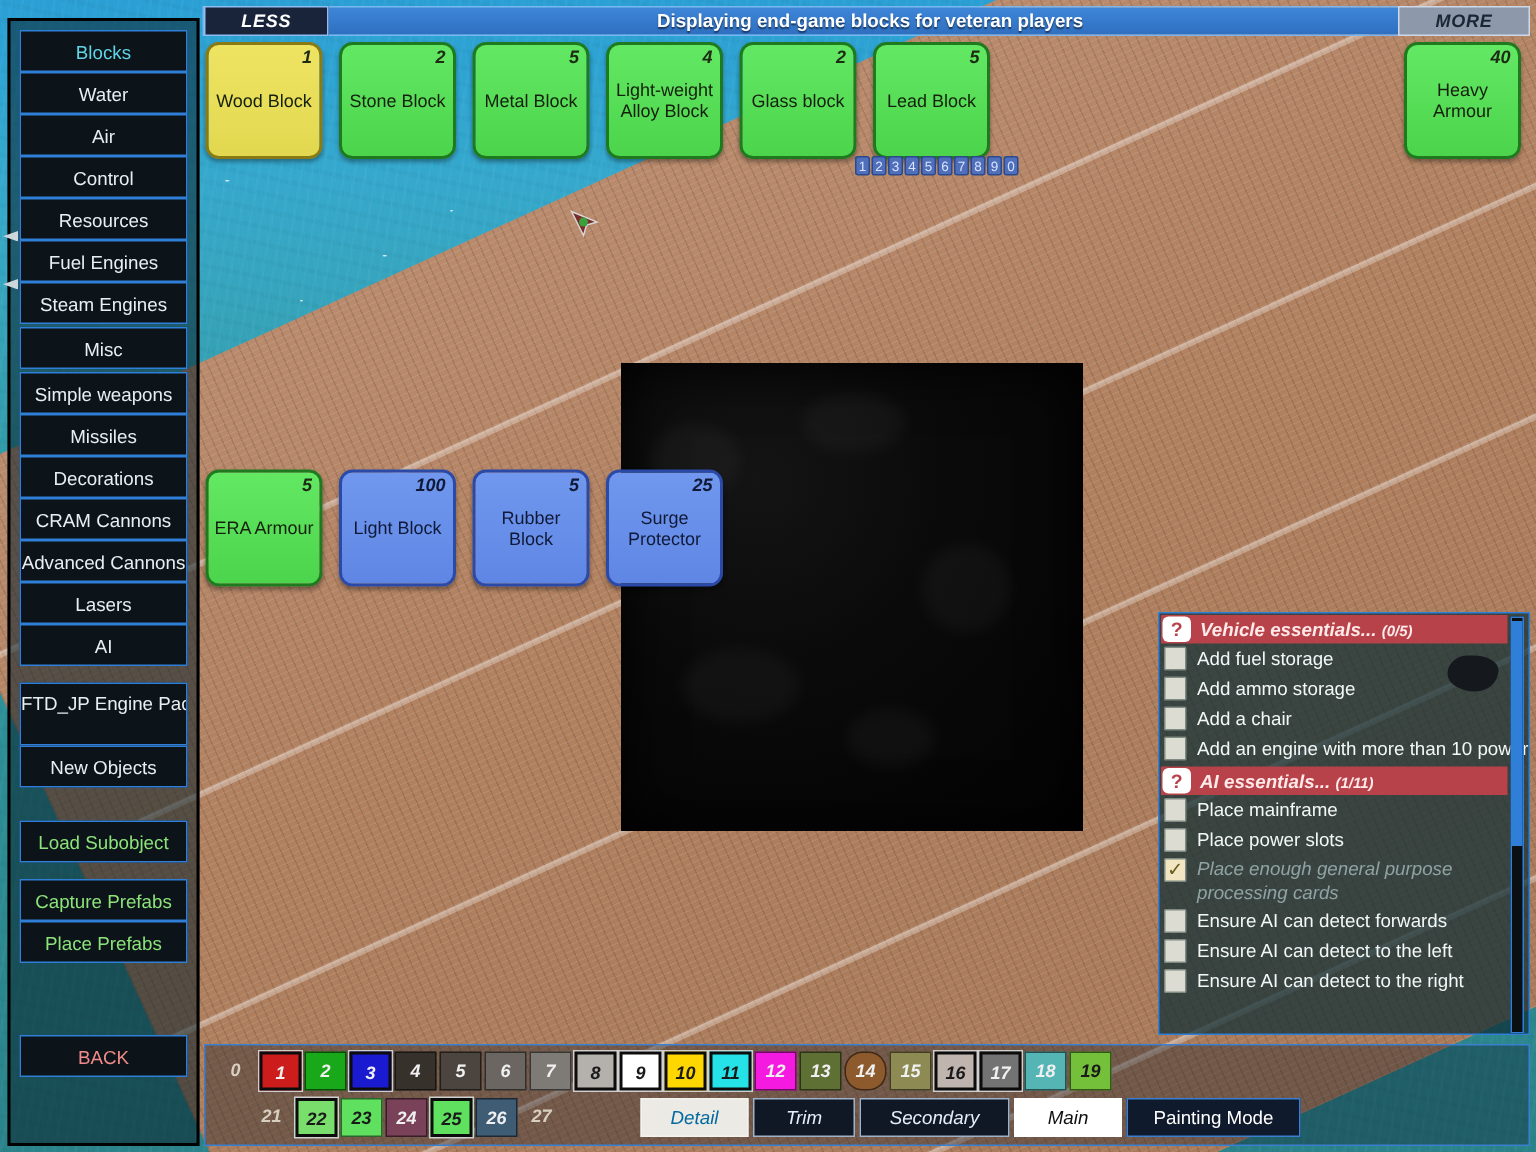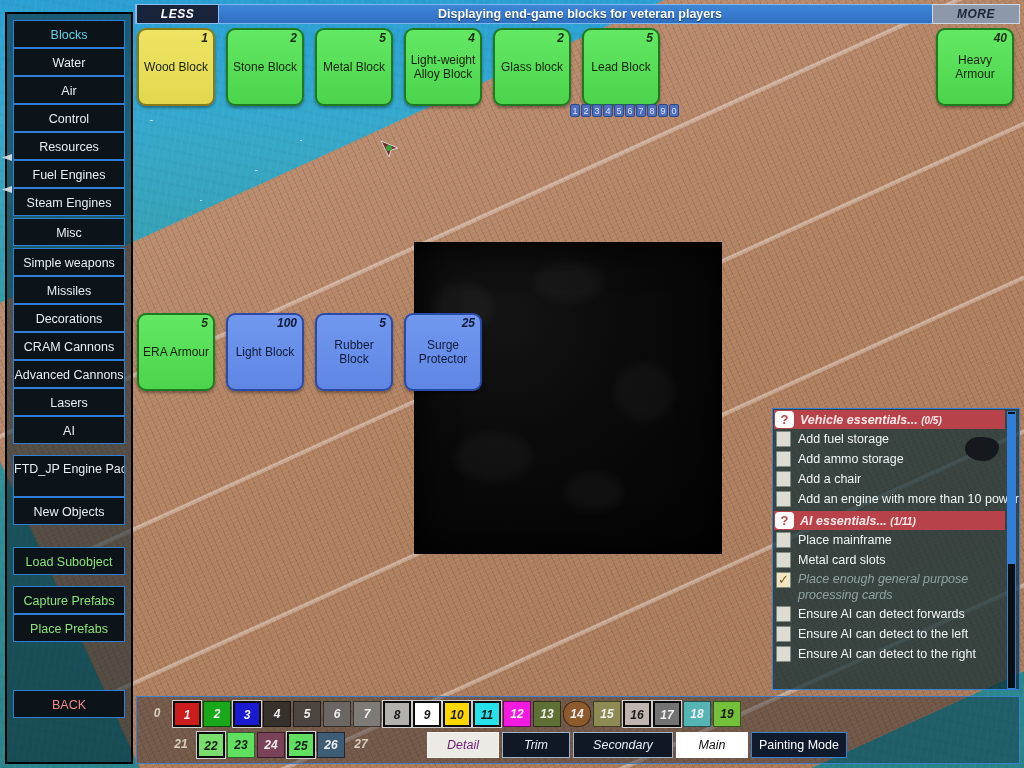--- a/index.html
+++ b/index.html
@@ -194,21 +194,21 @@
     font-size:12px;font-style:italic;font-weight:bold;
     text-align:center;line-height:25px;
   }
   .sw.sel{border:2px solid #0c0c0c;box-shadow:0 0 0 1px #cfcfcf;}
   .sw.empty{border:none;background:transparent;}
   .mode-btn{
     height:26px;box-sizing:border-box;border:1px solid #9fb2c8;
     font-size:12.5px;font-style:italic;text-align:center;line-height:24px;
     margin-right:3px;background:#101826;color:#e6eef7;
   }
-  .mode-btn.light{background:#eceae4;color:#701a75;border-color:#f4f2ec;}
+  .mode-btn.light{background:#eceae4;color:#0369a1;border-color:#f4f2ec;}
   .mode-btn.white{background:#ffffff;color:#101010;border-color:#ffffff;}
   .mode-btn.paint{background:#0f1a2c;color:#ffffff;border:1px solid #3a7fd0;font-style:normal;}
 </style>
 </head>
 <body>
 
 <div id="root">
 
   <div class="scene">
     <div class="sky-water"></div>
@@ -392,21 +392,21 @@
         <div class="cl-head">
           <div class="cl-q">?</div>
           <div class="cl-head-txt"><span>AI essentials...</span> <span class="frac">(1/11)</span></div>
         </div>
         <div class="cl-row">
           <div class="cl-box"></div>
           <div class="cl-txt">Place mainframe</div>
         </div>
         <div class="cl-row">
           <div class="cl-box"></div>
-          <div class="cl-txt">Metal card slots</div>
+          <div class="cl-txt">Place power slots</div>
         </div>
         <div class="cl-row done two">
           <div class="cl-box checked">✓</div>
           <div class="cl-txt">Place enough general purpose processing cards</div>
         </div>
         <div class="cl-row">
           <div class="cl-box"></div>
           <div class="cl-txt">Ensure AI can detect forwards</div>
         </div>
         <div class="cl-row">
@@ -454,17 +454,17 @@
         <div class="sw" style="background: rgb(122, 66, 88); color: rgb(240, 240, 240);">24</div>
         <div class="sw sel" style="background: rgb(95, 224, 95); color: rgb(26, 26, 26);">25</div>
         <div class="sw" style="background: rgb(63, 92, 117); color: rgb(240, 240, 240);">26</div>
         <div class="sw empty" style="color: rgb(216, 207, 192);">27</div>
       </div>
     <div class="sw-row" id="mode-row" style="left:290px;top:35px">
         <div class="mode-btn light" style="width: 72px;">Detail</div>
         <div class="mode-btn " style="width: 68px;">Trim</div>
         <div class="mode-btn " style="width: 100px;">Secondary</div>
         <div class="mode-btn white" style="width: 72px;">Main</div>
-        <div class="mode-btn paint" style="width: 96px;">Painting Mode</div>
+        <div class="mode-btn paint" style="width: 116px;">Painting Mode</div>
       </div>
   </div>
 
 </div>
 
 </body></html>

